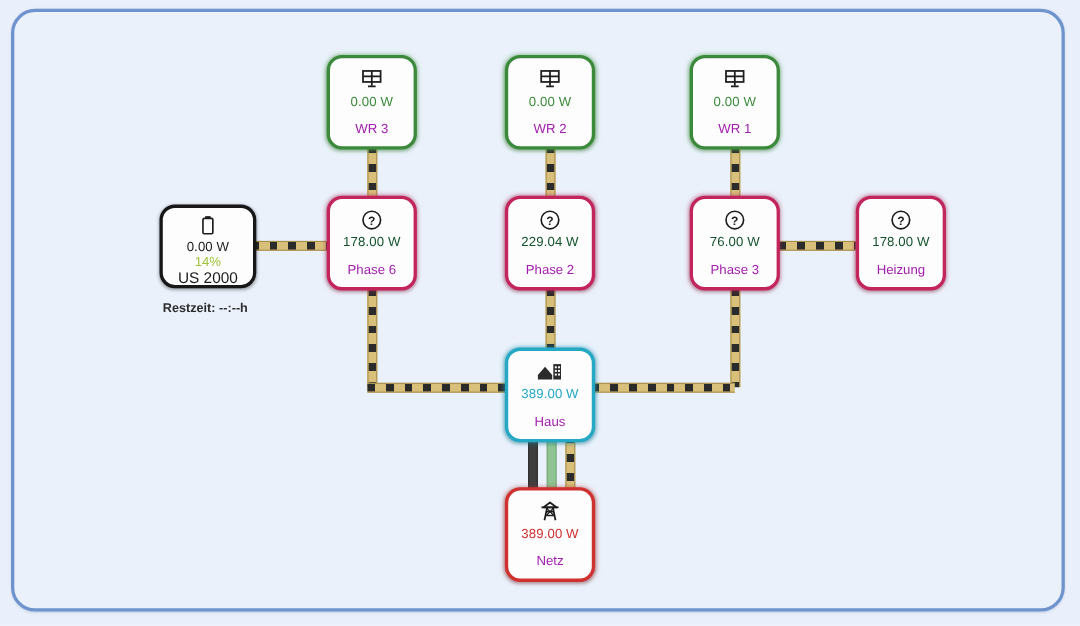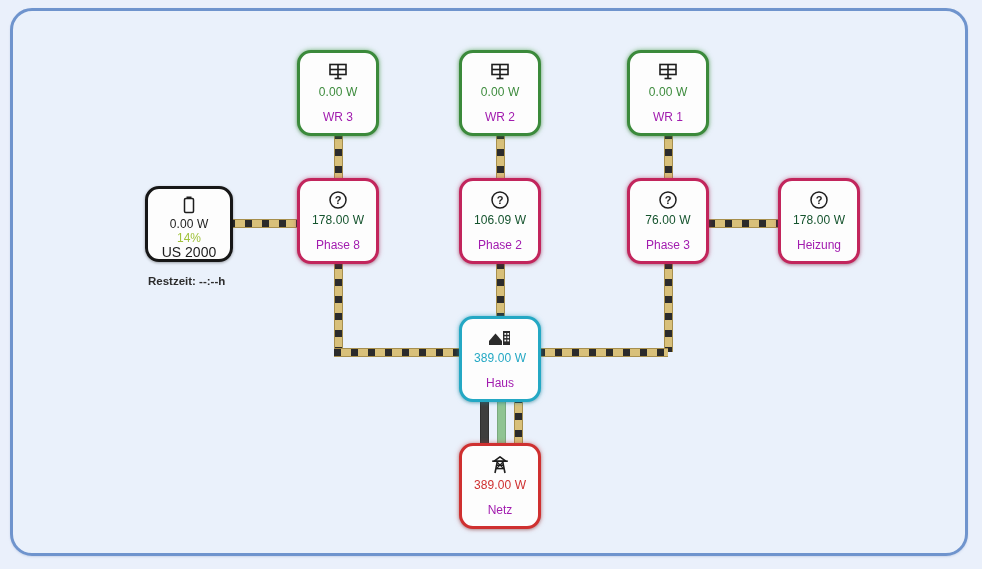--- a/index.html
+++ b/index.html
@@ -260,31 +260,31 @@
   <div class="caption" style="left:148px; top:275px;">Restzeit: --:--h</div>
 
   <div class="node pink" style="left:297px; top:178px;">
     <span class="node-icon">
       <svg width="20" height="20" viewBox="0 0 20 20">
         <circle cx="10" cy="10" r="8" fill="none" stroke="#1d1d1d" stroke-width="1.5"></circle>
         <text x="10" y="14.4" text-anchor="middle" font-family="Liberation Sans, sans-serif" font-size="11" font-weight="bold" fill="#1d1d1d">?</text>
       </svg>
     </span>
     <span class="node-value">178.00 W</span>
-    <span class="node-label">Phase 8</span>
+    <span class="node-label">Phase 6</span>
   </div>
 
   <div class="node pink" style="left:459px; top:178px;">
     <span class="node-icon">
       <svg width="20" height="20" viewBox="0 0 20 20">
         <circle cx="10" cy="10" r="8" fill="none" stroke="#1d1d1d" stroke-width="1.5"></circle>
         <text x="10" y="14.4" text-anchor="middle" font-family="Liberation Sans, sans-serif" font-size="11" font-weight="bold" fill="#1d1d1d">?</text>
       </svg>
     </span>
-    <span class="node-value">106.09 W</span>
+    <span class="node-value">229.04 W</span>
     <span class="node-label">Phase 2</span>
   </div>
 
   <div class="node pink" style="left:627px; top:178px;">
     <span class="node-icon">
       <svg width="20" height="20" viewBox="0 0 20 20">
         <circle cx="10" cy="10" r="8" fill="none" stroke="#1d1d1d" stroke-width="1.5"></circle>
         <text x="10" y="14.4" text-anchor="middle" font-family="Liberation Sans, sans-serif" font-size="11" font-weight="bold" fill="#1d1d1d">?</text>
       </svg>
     </span>

